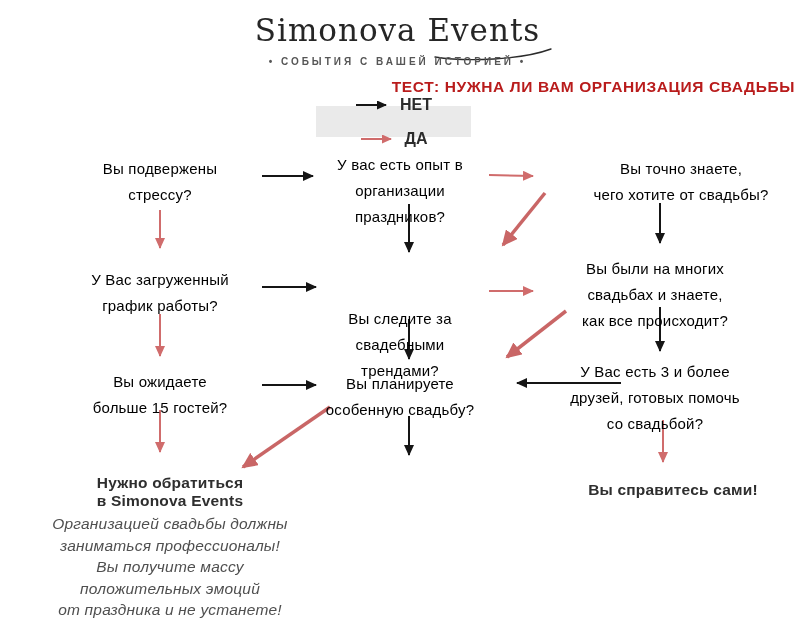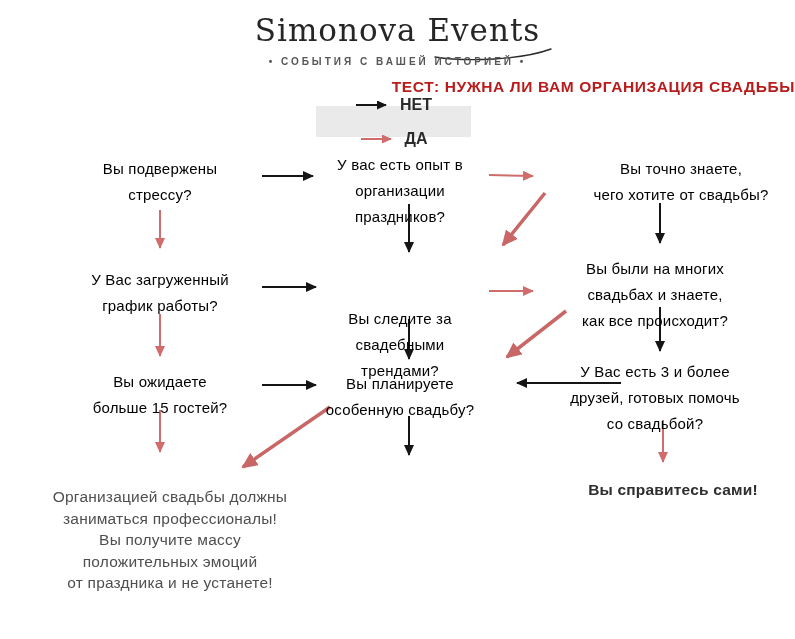--- a/index.html
+++ b/index.html
@@ -61,26 +61,27 @@
   .outcome { position: absolute; text-align: center; }
   .outcome h3 {
     margin: 0;
     font-size: 15.5px; font-weight: 700;
     line-height: 17.5px;
     color: #2e2e2e;
     white-space: pre-line;
     letter-spacing: 0.2px;
   }
   .outcome p {
-    margin: 12px;
+    margin: 4px;
     font-size: 15.5px;
     line-height: 21.5px;
     color: #4f4f4f;
     white-space: pre-line;
     letter-spacing: 0.2px;
+    font-style: italic;
   }
   .outcome.o-simonova h3 { margin-bottom: 4px; }
   .outcome.o-consultation h3 { margin-bottom: 15px; }
   .outcome.o-yourself h3 { margin-bottom: 21px; }
   
   .arrows { position: absolute; left: 0; top: 0; pointer-events: none; }
   .ln-black { stroke: #151515; stroke-width: 2; }
   .ln-red   { stroke: #d06c6c; stroke-width: 2; }
   .ln-red-big { stroke: #c96666; stroke-width: 3.5; }
 </style>
@@ -172,20 +173,22 @@
 
   <div class="q" style="left:53px; top:369px; width:214px;">Вы ожидаете
 больше 15 гостей?</div>
   <div class="q" style="left:300px; top:371px; width:200px;">Вы планируете
 особенную свадьбу?</div>
   <div class="q" style="left:535px; top:359px; width:240px;text-align:center;">У Вас есть 3 и более
 друзей, готовых помочь
 со свадьбой?</div>
 
   <div class="outcome o-simonova" style="left:26px; top:474px; width:288px;">
+    <h3>Нужно обратиться
+в Simonova Events</h3>
     <p>Организацией свадьбы должны
 заниматься профессионалы!
 Вы получите массу
 положительных эмоций
 от праздника и не устанете!</p>
   </div>
   <div class="outcome o-yourself" style="left:558px; top:481px; width:230px;">
     <h3>Вы справитесь сами!</h3>
   </div>
 

